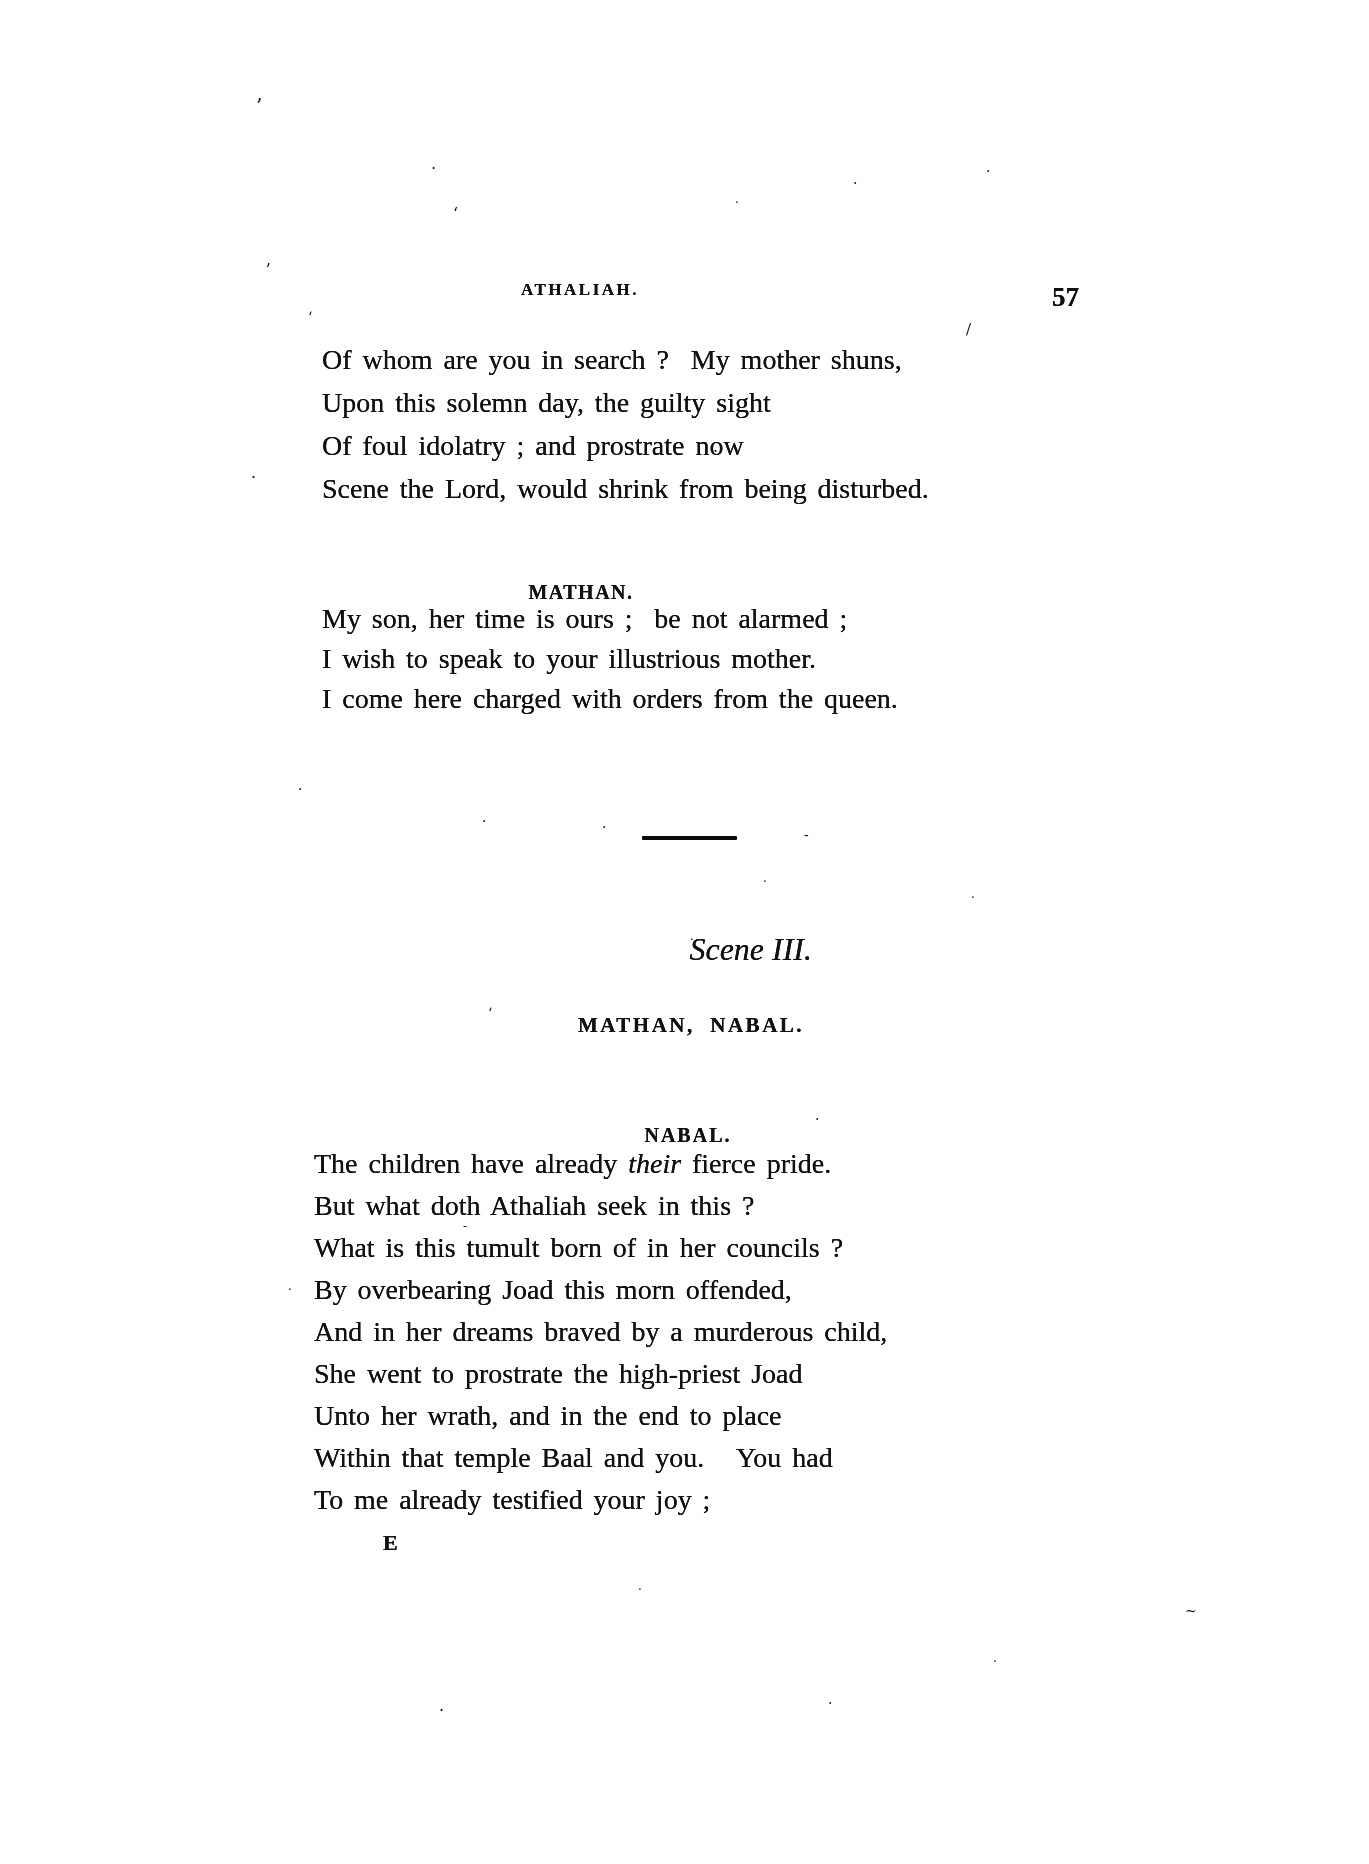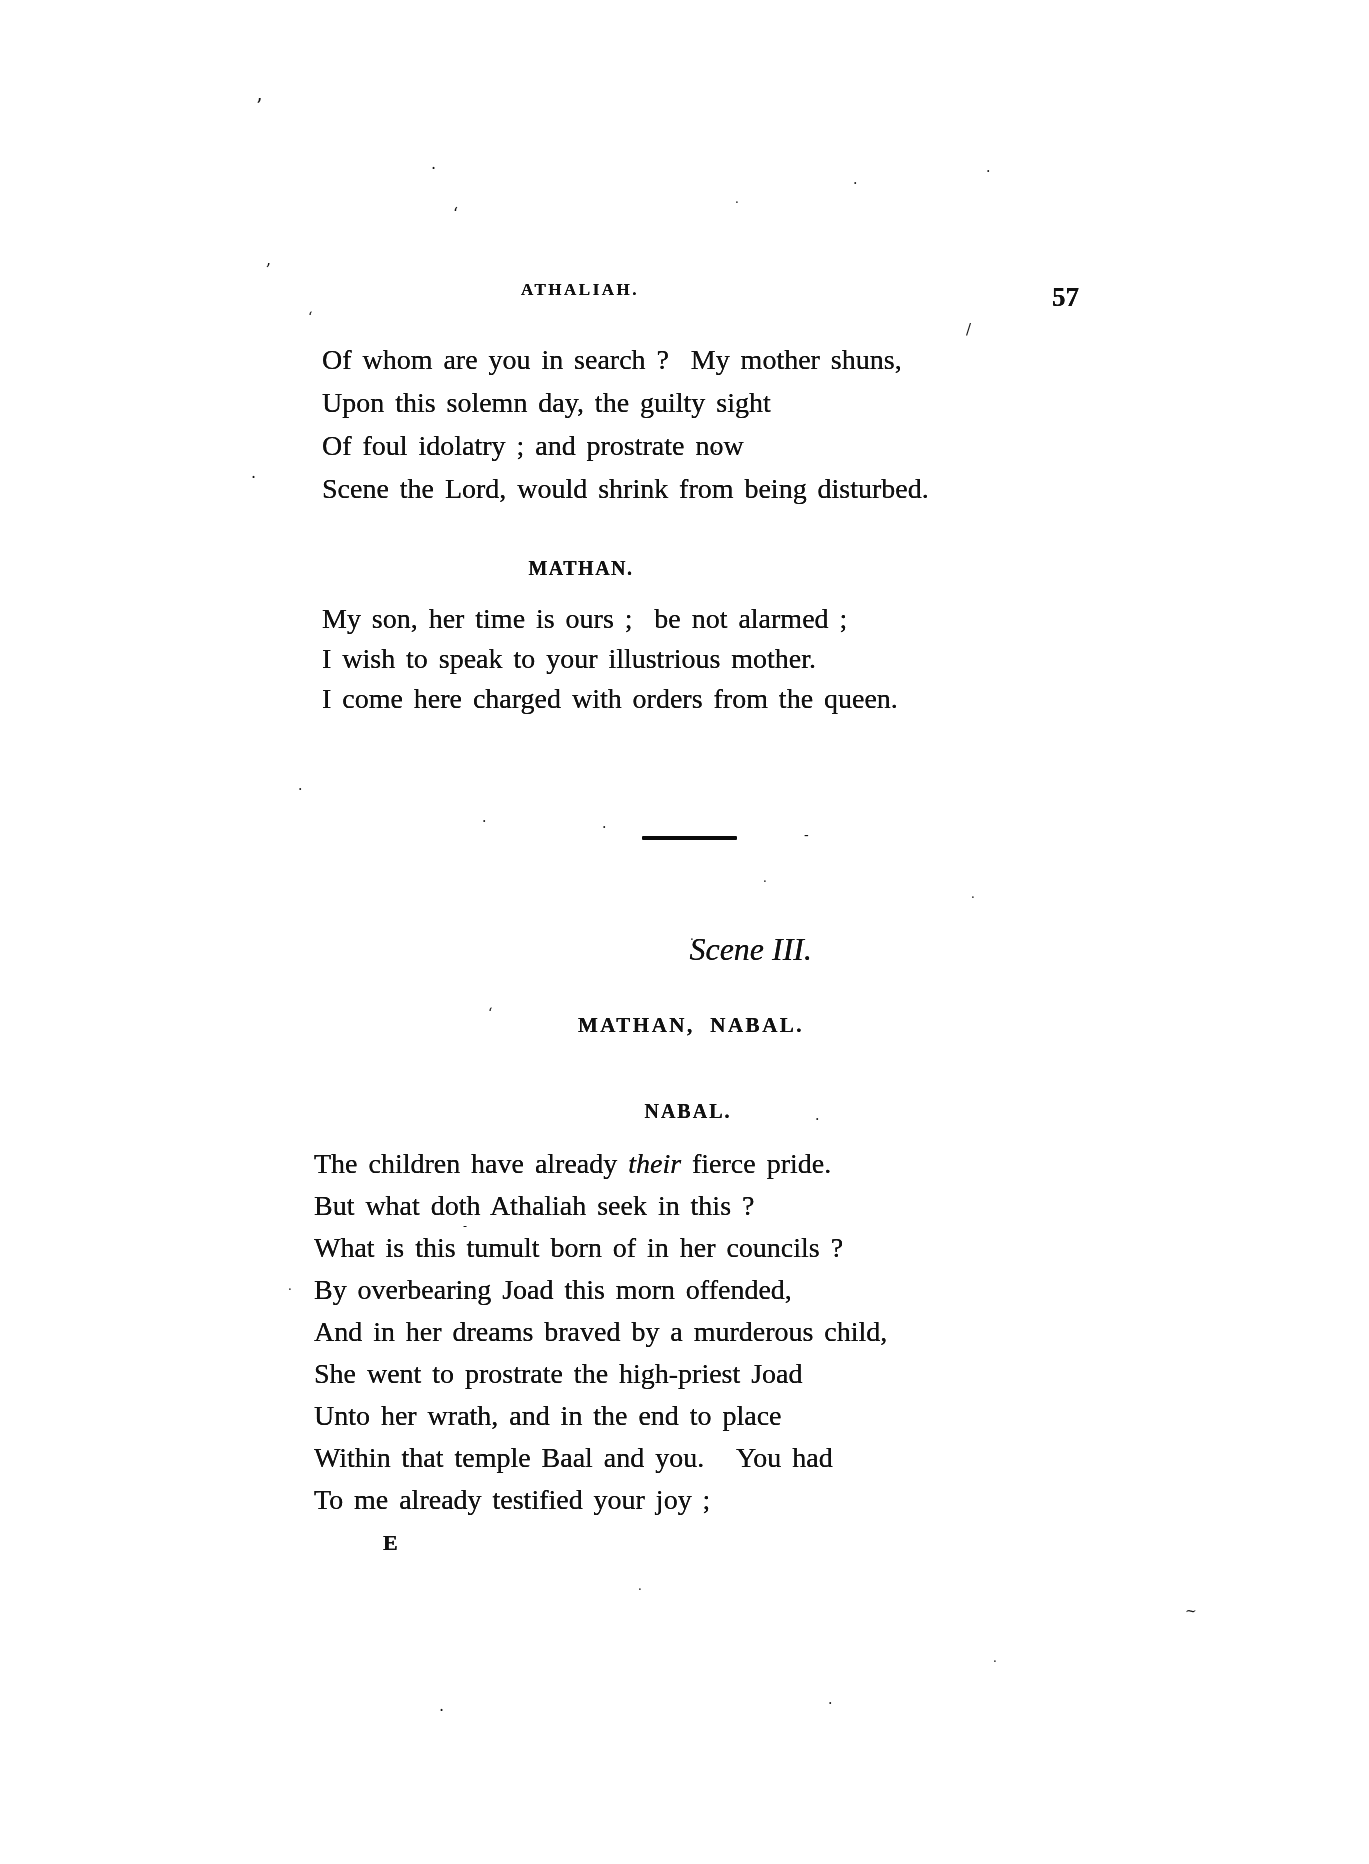--- a/index.html
+++ b/index.html
@@ -36,20 +36,21 @@
   .vline{white-space:pre;}
   .stanza-1{top:338px;left:322px;line-height:43px;}
   .stanza-2{top:599px;left:322px;line-height:40px;}
   .stanza-3{top:1143px;left:314px;line-height:42px;}
   
   .speaker{
     text-align:center;
     font-weight:bold;
     text-shadow:0 0 0.5px #000;
     white-space:pre;
+    margin-top:24px;
   }
   .speaker-1{top:557px;left:481px;width:200px;font-size:20px;letter-spacing:1.5px;}
   .speaker-2{top:1100px;left:588px;width:200px;font-size:20px;letter-spacing:2px;}
   .scene-heading{
     top:931px;left:572px;width:240px;
     text-align:right;
     font-style:italic;
     font-size:32px;
     text-shadow:0 0 0.6px #000;
   }

